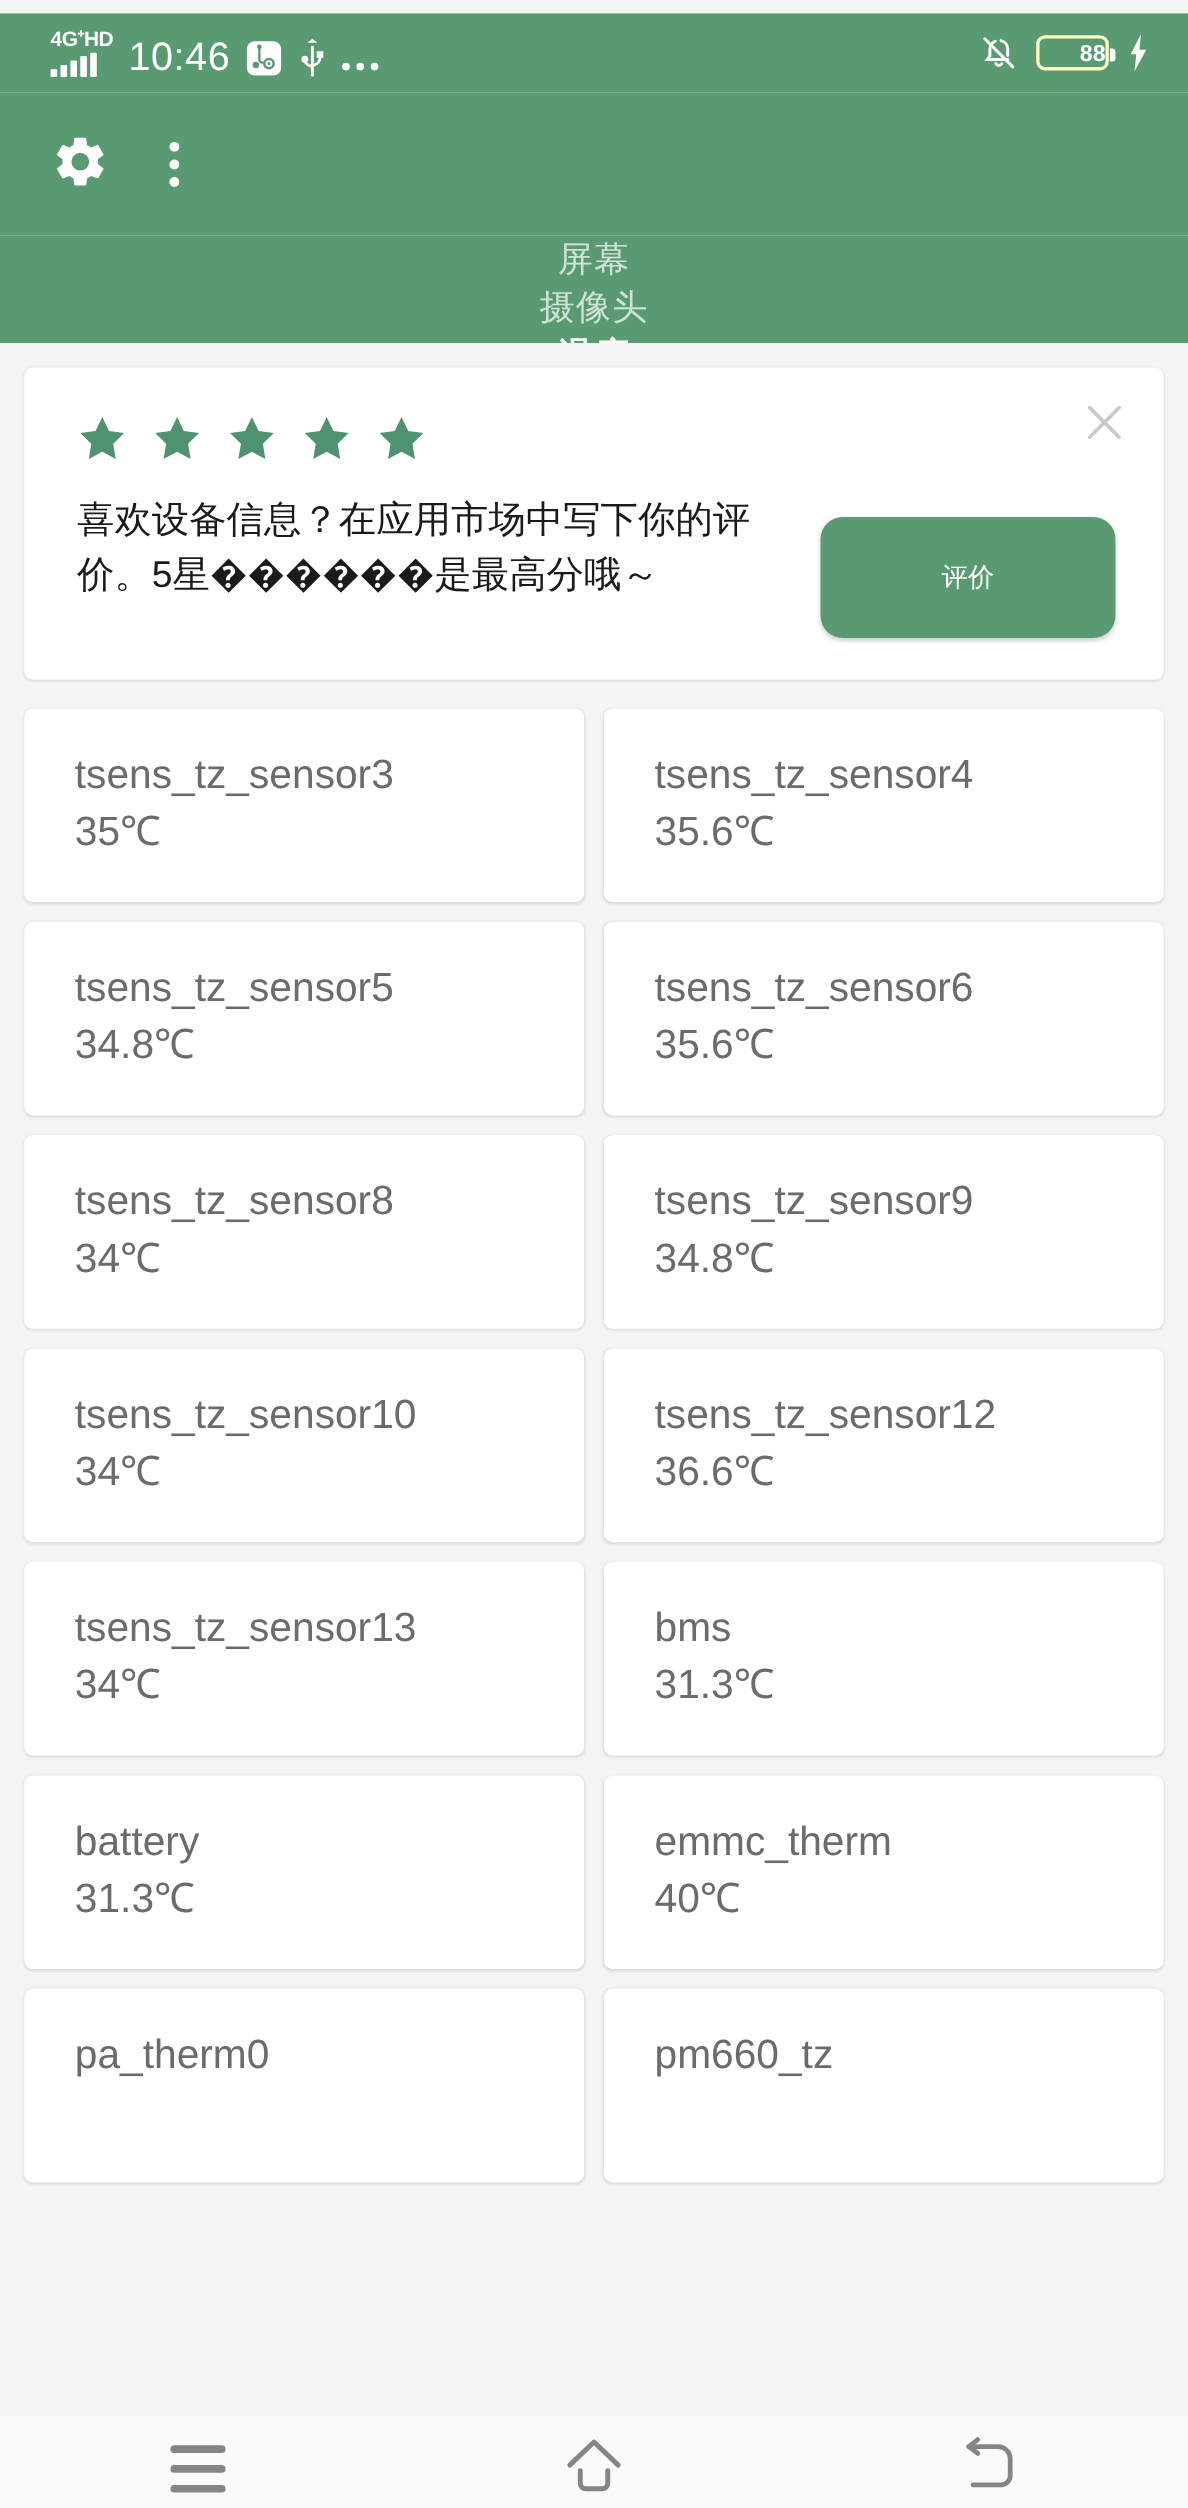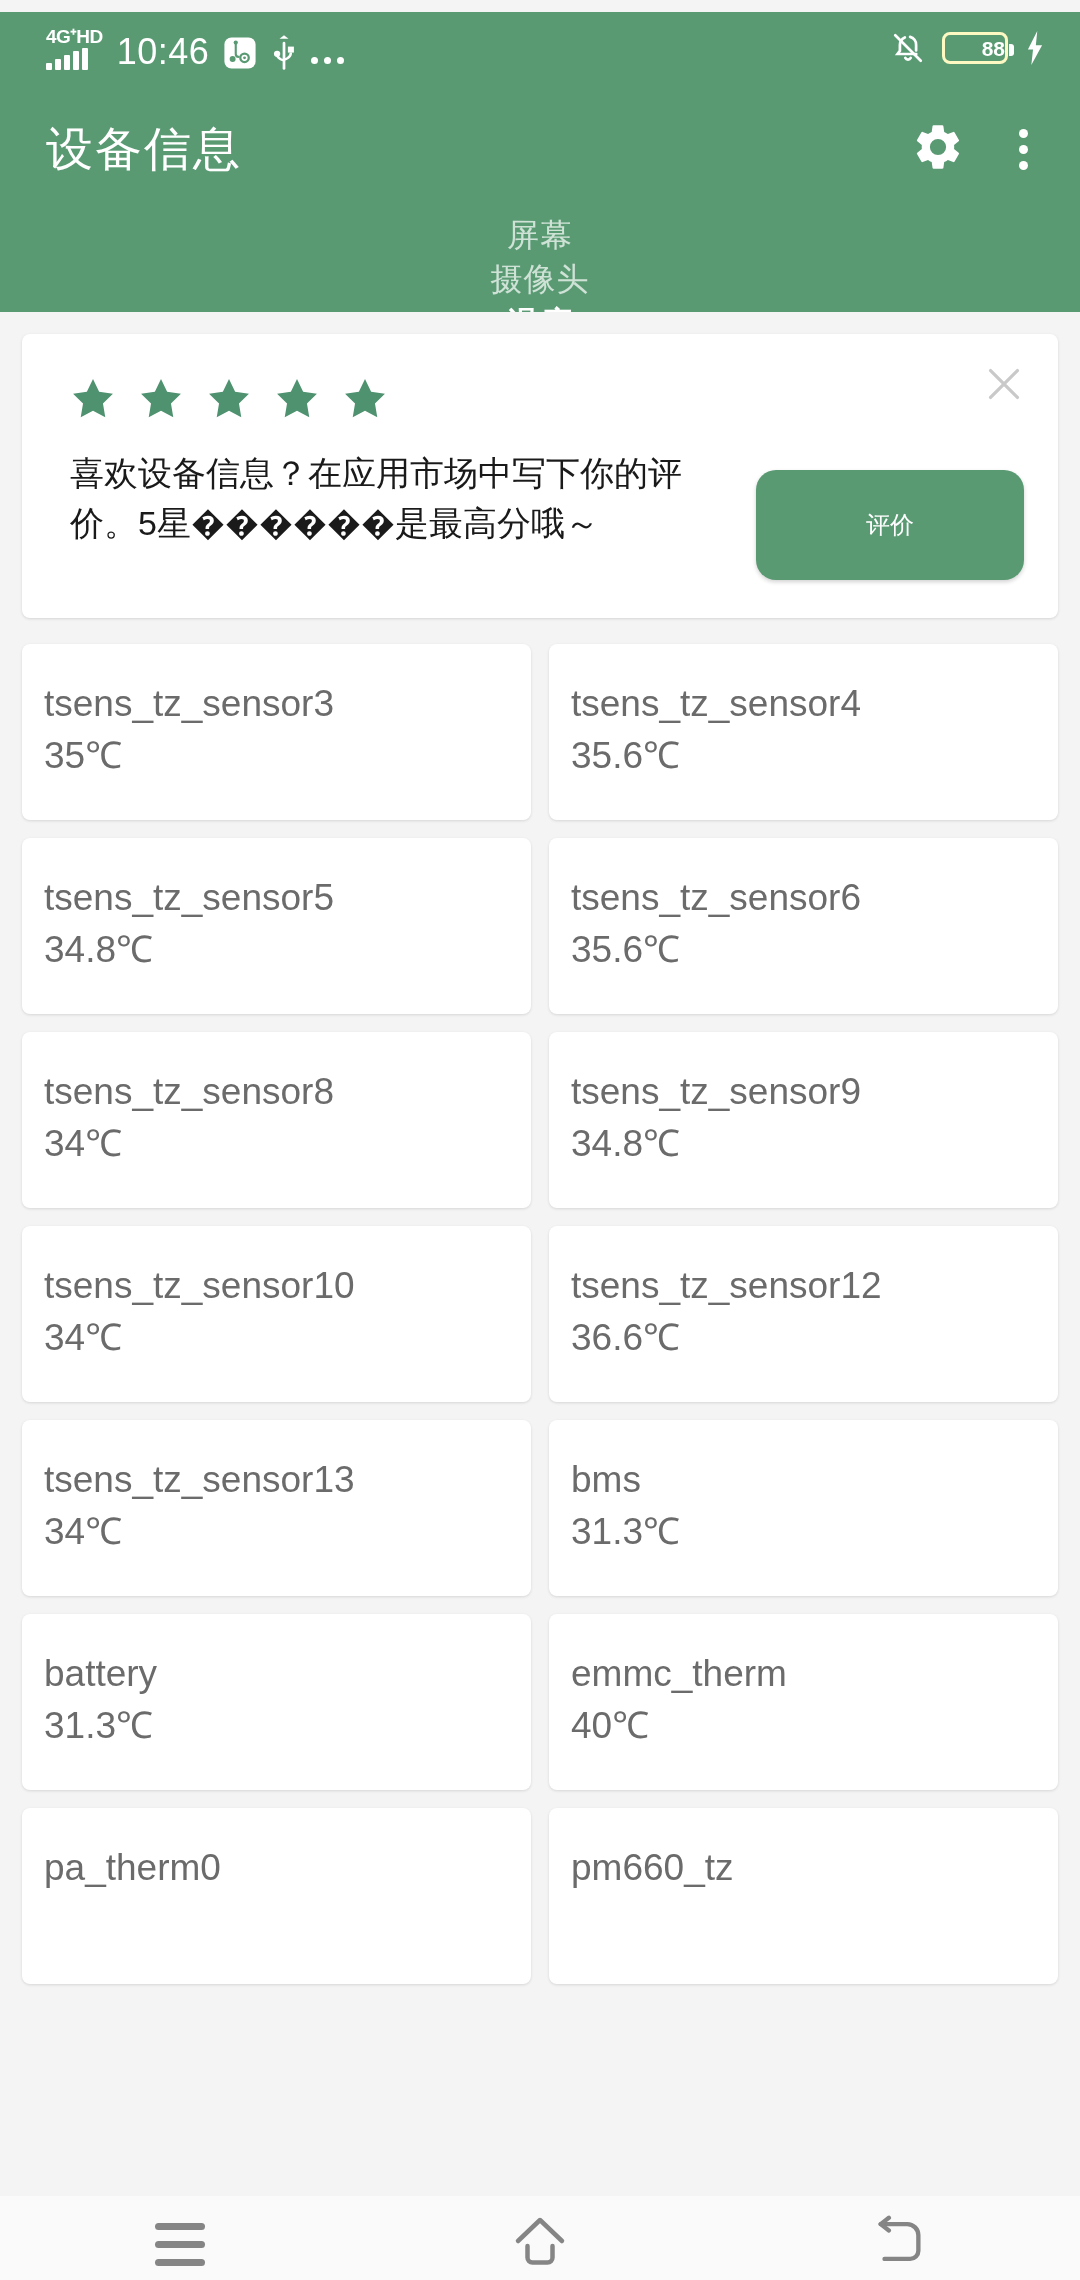--- a/index.html
+++ b/index.html
@@ -69,21 +69,21 @@
   }
 
   
   .content { position:absolute; top:300px; left:0; right:0; bottom:96px; background:#f4f4f4; overflow:hidden; padding-top:22px; }
 
   
   .rate-card {
     position:relative;
     margin:0 22px 26px 22px; background:#fff; border-radius:8px;
     box-shadow:0 1px 3px rgba(0,0,0,.13);
-    padding:42px 34px 38px 48px;
+    padding:42px 44px 38px 48px;
     display:flex; align-items:flex-start;
   }
   .rate-left { flex:1; padding-right:14px; }
   .stars { display:flex; gap:22px; margin-bottom:26px; }
   .star { width:46px; height:46px; display:block; }
   .rate-text {
     font-size:34px; line-height:50px; color:#1a1a1a;
     letter-spacing:0px; max-width:620px;
   }
   .rate-btn {
@@ -99,21 +99,21 @@
   }
 
   
   .grid {
     display:grid; grid-template-columns:1fr 1fr;
     gap:18px 18px; padding:0 22px;
   }
   .sensor-card {
     background:#fff; border-radius:8px;
     box-shadow:0 1px 3px rgba(0,0,0,.12);
-    padding:34px 30px 36px 22px;
+    padding:34px 30px 36px 46px;
     min-height:176px;
   }
   .sensor-name { font-size:37px; color:#6b6b6b; line-height:52px; white-space:nowrap; }
   .sensor-val  { font-size:37px; color:#6b6b6b; line-height:52px; }
 
   
   .navbar {
     position:absolute; bottom:0; left:0; right:0; height:96px;
     background:#fafafa; display:flex; align-items:center; justify-content:space-around;
   }
@@ -179,21 +179,20 @@
       </span>
       <span class="sb-icon">
         <svg width="22" height="34" viewBox="0 0 12 24">
             <path d="M7.6 0L1 13h3.6L3.4 24 11 10H6.6z" fill="#fff"></path>
           </svg>
       </span>
     </div>
   </div>
 
   <div class="appbar">
-    <h1>设备信息</h1>
     <div class="appbar-actions">
       <span>
         <svg width="54" height="54" viewBox="0 0 24 24" fill="#fff">
             <path d="M19.14 12.94a7.07 7.07 0 000-1.88l2.03-1.58a.5.5 0 00.12-.64l-1.92-3.32a.5.5 0 00-.6-.22l-2.39.96a7.03 7.03 0 00-1.62-.94l-.36-2.54a.5.5 0 00-.5-.42h-3.84a.5.5 0 00-.5.42l-.36 2.54c-.59.24-1.13.56-1.62.94l-2.39-.96a.5.5 0 00-.6.22L2.67 8.84a.5.5 0 00.12.64l2.03 1.58a7.07 7.07 0 000 1.88l-2.03 1.58a.5.5 0 00-.12.64l1.92 3.32c.12.22.38.3.6.22l2.39-.96c.5.38 1.03.7 1.62.94l.36 2.54c.04.24.25.42.5.42h3.84c.25 0 .46-.18.5-.42l.36-2.54c.59-.24 1.13-.56 1.62-.94l2.39.96c.22.08.48 0 .6-.22l1.92-3.32a.5.5 0 00-.12-.64zM12 15.6A3.6 3.6 0 1115.6 12 3.6 3.6 0 0112 15.6z"></path>
           </svg>
       </span>
       <span class="kebab">
           <i></i>
           <i></i>
           <i></i>

